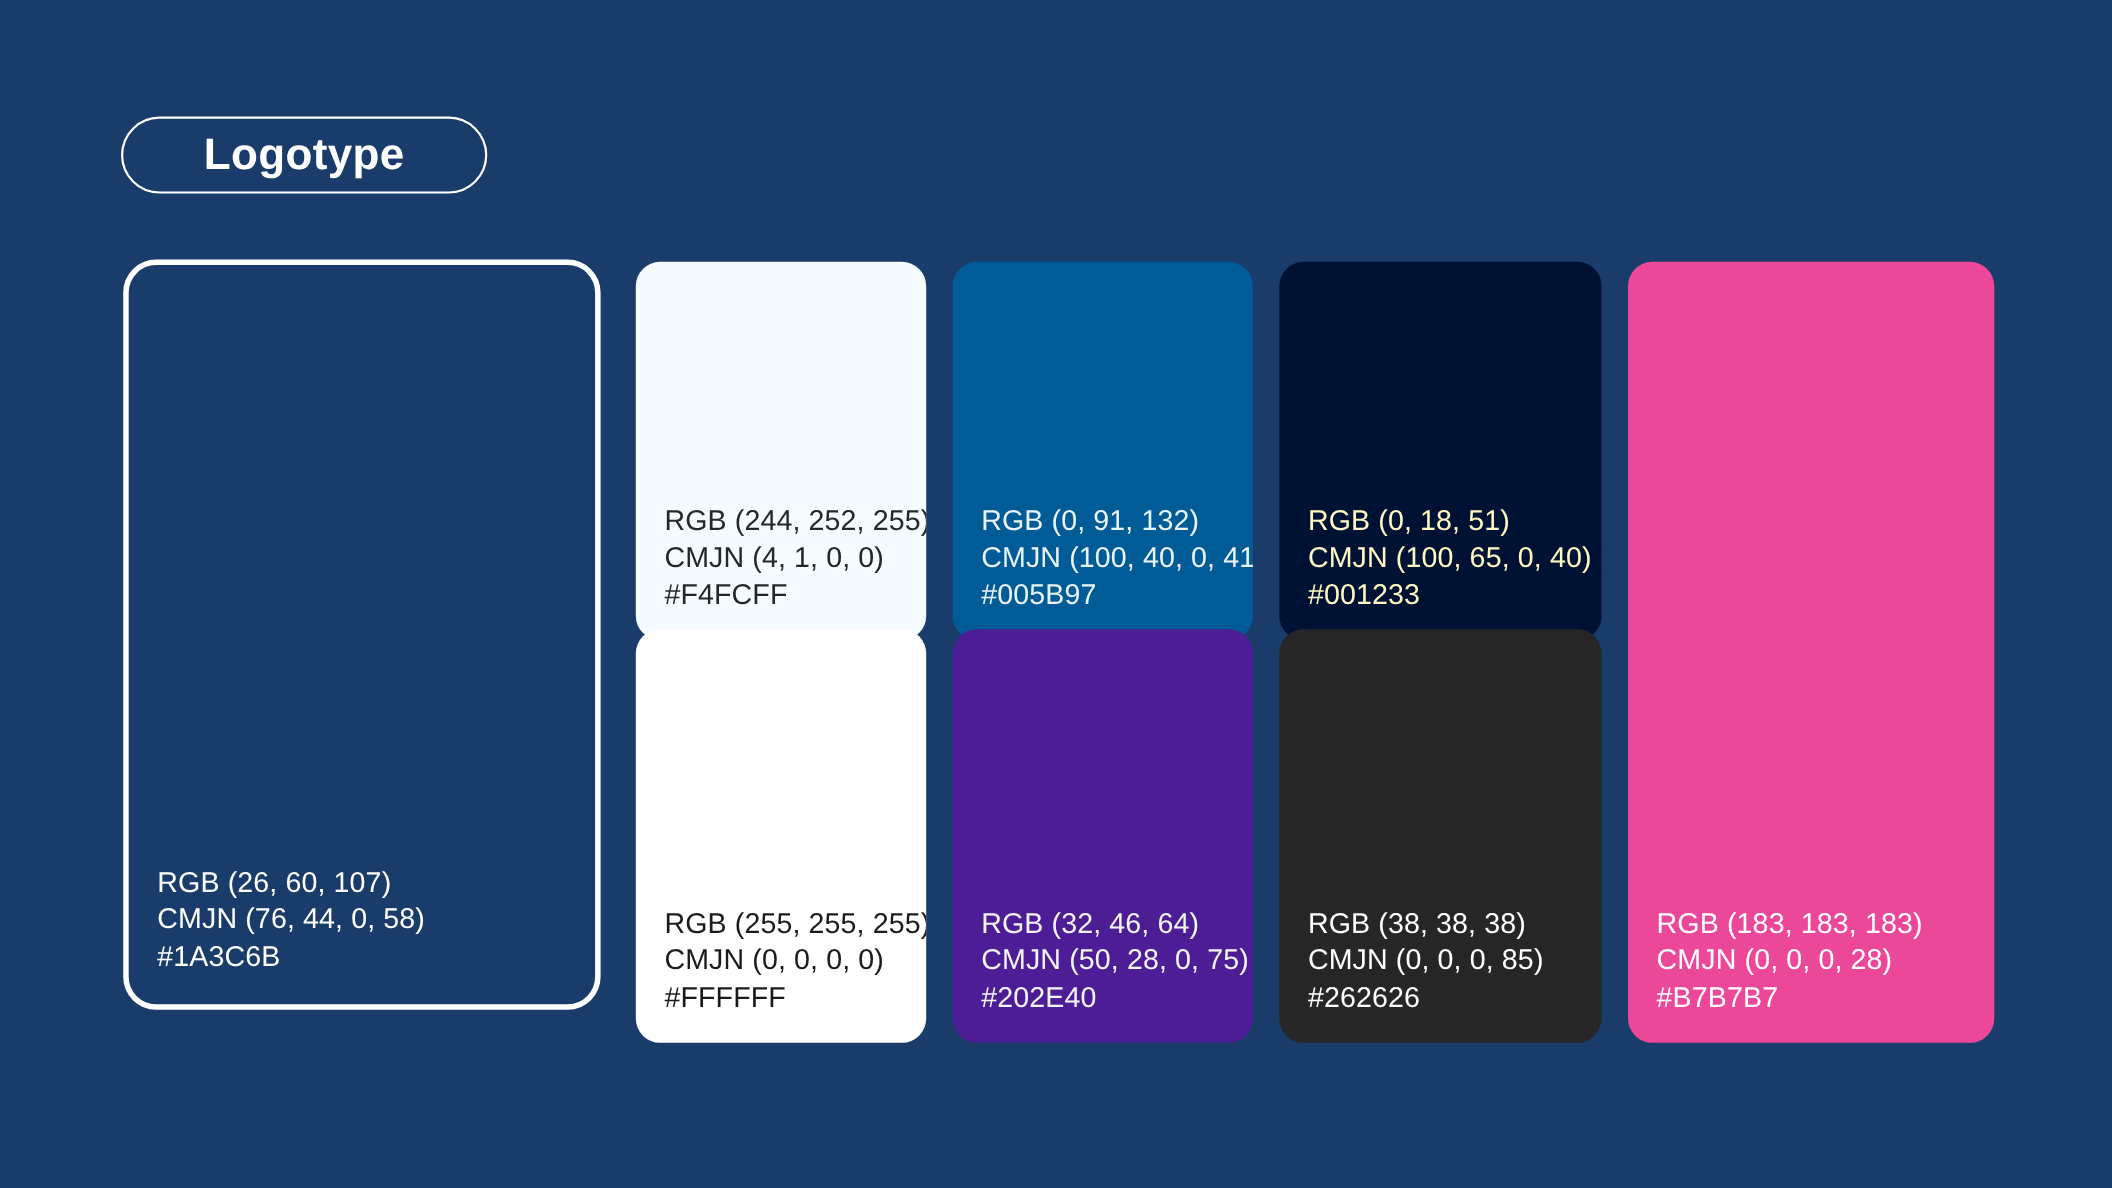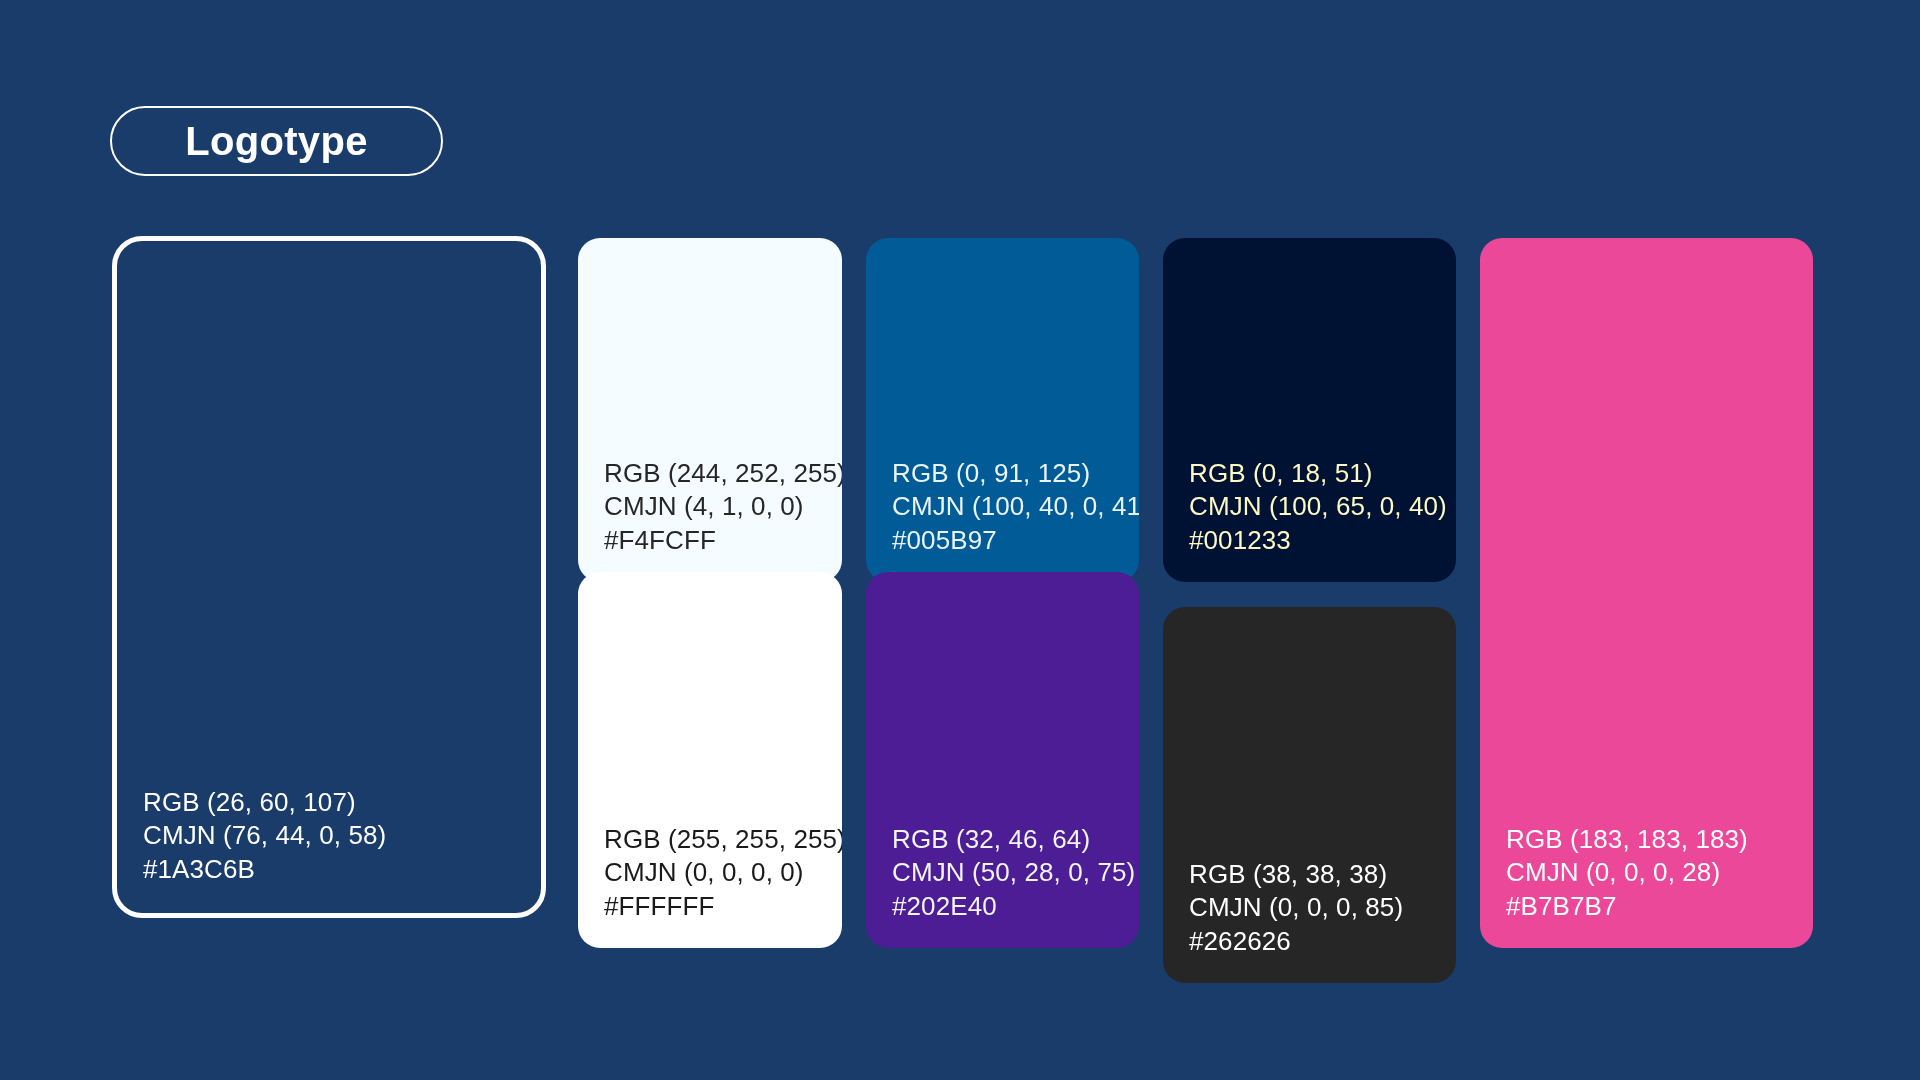--- a/index.html
+++ b/index.html
@@ -102,21 +102,21 @@
 
   .swatch--grey   { background: #ec4899; padding-left: 20px; }
   .swatch--grey .meta   { color: #FFFFFF; }
 
   .swatch--white  { background: #FFFFFF; }
   .swatch--white .meta  { color: #1A1A1A; margin-top: 46px; }
 
   .swatch--slate  { background: #4c1d95; }
   .swatch--slate .meta  { color: #F2F5F8; }
 
-  .swatch--black  { background: #262626; margin-top: 35px; }
+  .swatch--black  { background: #262626; }
   .swatch--black .meta  { color: #FFFFFF; }
 </style>
 </head>
 <body>
 
 <div id="board">
 
   <div class="logo-pill">
     <span class="logo-text">Logotype</span>
   </div>
@@ -132,21 +132,21 @@
   <div class="swatch swatch--ice col-2 row-1">
     <div class="meta">
       <div>RGB (244, 252, 255)</div>
       <div>CMJN (4, 1, 0, 0)</div>
       <div>#F4FCFF</div>
     </div>
   </div>
 
   <div class="swatch swatch--blue col-3 row-1">
     <div class="meta">
-      <div>RGB (0, 91, 125)</div>
+      <div>RGB (0, 91, 132)</div>
       <div>CMJN (100, 40, 0, 41)</div>
       <div>#005B97</div>
     </div>
   </div>
 
   <div class="swatch swatch--navy col-4 row-1">
     <div class="meta">
       <div>RGB (0, 18, 51)</div>
       <div>CMJN (100, 65, 0, 40)</div>
       <div>#001233</div>

